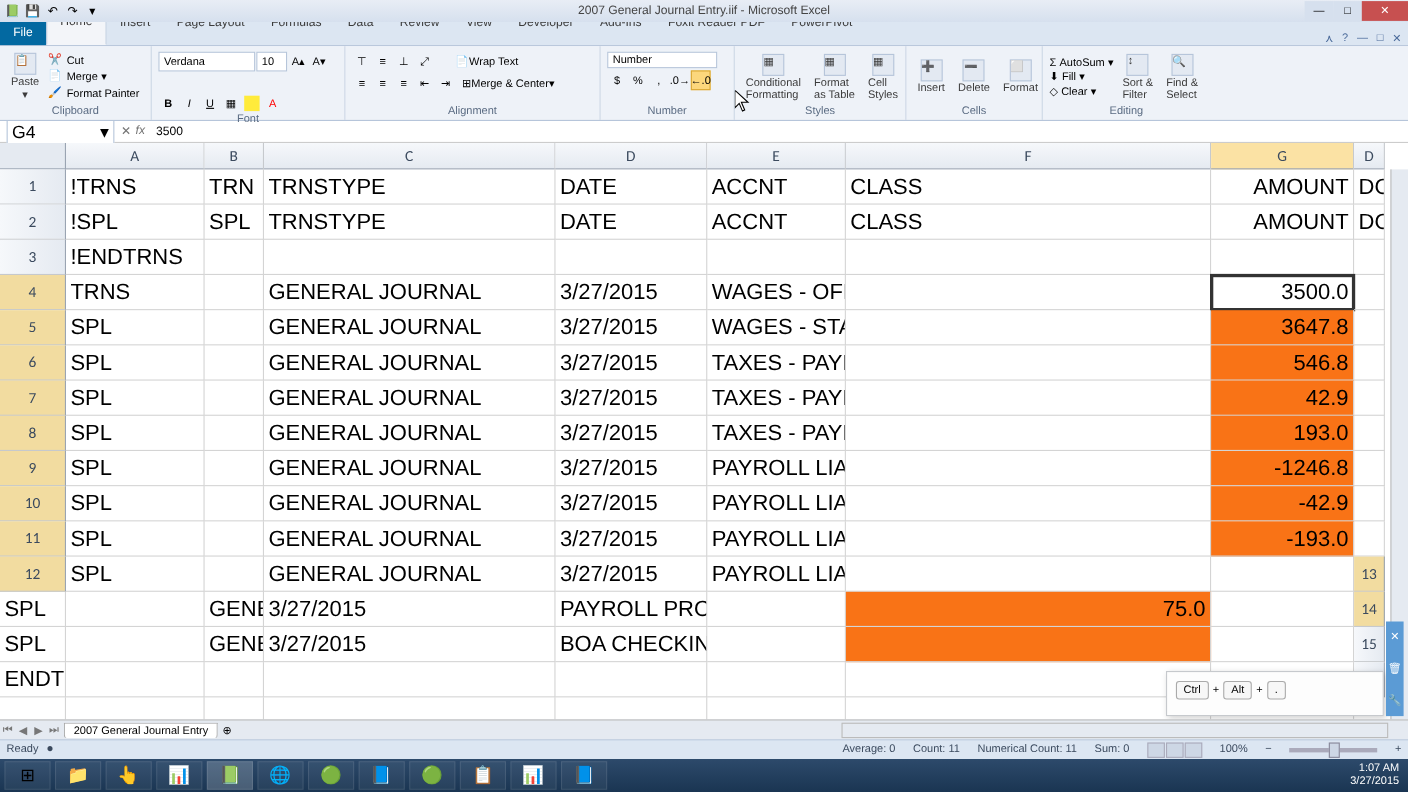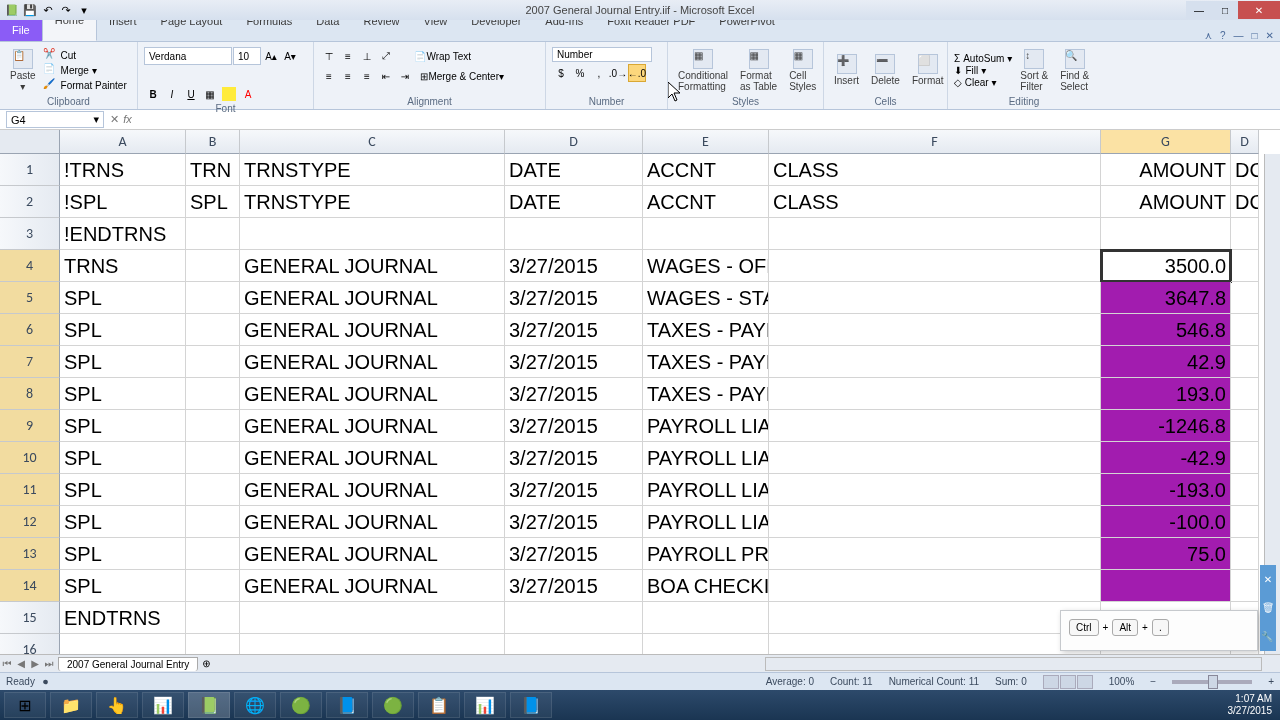--- a/index.html
+++ b/index.html
@@ -10,21 +10,21 @@
 .qat { display: flex; gap: 2px; padding-left: 4px; align-items: center; }
 .qat-icon { width: 16px; height: 16px; display: inline-flex; align-items: center; justify-content: center; }
 .title-text { position: absolute; left: 50%; transform: translateX(-50%); color: #444; }
 .win-controls { position: absolute; right: 0; display: flex; }
 .win-btn { width: 26px; height: 18px; display: flex; align-items: center; justify-content: center; font-size: 10px; }
 .win-btn.close { background: #c75050; color: #fff; width: 42px; }
 .win-btn.min, .win-btn.max { background: #d6e0ee; }
 
 
 .ribbon-tabs { height: 22px; background: #dce6f2; display: flex; align-items: flex-end; border-bottom: 1px solid #b6c5da; }
-.tab-file { background: #8b5cf6; color: #fff; padding: 3px 12px; font-size: 11px; height: 22px; display: flex; align-items: center; }
+.tab-file { background: #0369a1; color: #fff; padding: 3px 12px; font-size: 11px; height: 22px; display: flex; align-items: center; }
 .tab { padding: 20px 12px; font-size: 11px; color: #3b3b3b; cursor: pointer; height: 20px; display: flex; align-items: center; }
 .tab.active { background: #f3f5f9; border: 1px solid #b6c5da; border-bottom: 1px solid #f3f5f9; border-radius: 2px 2px 0 0; }
 .ribbon-right { margin-left: auto; margin-right: 6px; display: flex; gap: 8px; }
 .ribbon-right span { font-size: 10px; color: #4a6a9a; }
 
 
 .ribbon { height: 68px; background: #eef2f8; border-bottom: 1px solid #b6c5da; display: flex; position: relative; }
 .group { border-right: 1px solid #cdd7e5; padding: 2px 6px; display: flex; flex-direction: column; justify-content: space-between; }
 .group-title { font-size: 10px; color: #5a6b82; text-align: center; }
 .group-body { display: flex; align-items: center; gap: 4px; flex: 1; }
@@ -35,34 +35,34 @@
 .mini-ic { width: 14px; height: 14px; display: inline-block; }
 .font-sel { border: 1px solid #b6c5da; background: #fff; font-size: 10px; padding: 1px 4px; width: 88px; }
 .size-sel { border: 1px solid #b6c5da; background: #fff; font-size: 10px; padding: 1px 4px; width: 28px; }
 .toolbar-row { display: flex; gap: 1px; }
 .tb-btn { width: 18px; height: 18px; border: 1px solid transparent; font-size: 10px; display: flex; align-items: center; justify-content: center; }
 .tb-btn.active { background: #fcd77c; border: 1px solid #d9a733; }
 .num-sel { border: 1px solid #b6c5da; background: #fff; font-size: 10px; padding: 1px 4px; width: 100px; }
 
 
 .formula-row { height: 20px; border-bottom: 1px solid #ccc; display: flex; align-items: center; }
-.name-box { width: 98px; border: 1px solid #b6c5da; background: #fff; margin-left: 6px; font-size: 11px; padding: 1px 4px; display: flex; justify-content: space-between; align-items: flex-end; }
+.name-box { width: 98px; border: 1px solid #b6c5da; background: #fff; margin-left: 6px; font-size: 16px; padding: 1px 4px; display: flex; justify-content: space-between; align-items: flex-end; }
 .fx-icons { display: flex; gap: 4px; margin: 0 6px; font-size: 11px; color: #777; }
 .formula-input { flex: 1; border: none; font-size: 11px; padding: 1px 4px; }
 
 
 .grid-wrap { position: relative; height: 524px; overflow: hidden; }
 .grid { display: grid; grid-template-columns: 60px 126px 54px 265px 138px 126px 332px 130px 28px; }
 .colh { background: linear-gradient(#f6f8fb, #e5eaf1); border-right: 1px solid #c6c9cd; border-bottom: 1px solid #9aa4b2; text-align: center; font-size: 14px; font-family: Calibri, sans-serif; color: #3b4a5e; height: 24px; line-height: 24px; }
 .colh.sel { background: #fbe2a4; }
 .rowh { background: linear-gradient(90deg, #f6f8fb, #e5eaf1); border-bottom: 1px solid #c6c9cd; border-right: 1px solid #9aa4b2; text-align: center; font-size: 14px; font-family: Calibri, sans-serif; color: #3b4a5e; height: 32px; line-height: 32px; }
 .rowh.selset { background: #f2dca0; }
 .cell { border-right: 1px solid #d4d4d4; border-bottom: 1px solid #d4d4d4; height: 32px; line-height: 32px; font-family: Verdana, sans-serif; font-size: 20px; padding: 0 4px; white-space: nowrap; overflow: hidden; }
 .cell.num { text-align: right; }
-.selcol { background: #a21caf; }
+.selcol { background: #f97316; }
 .corner { background: #e5eaf1; border-right: 1px solid #9aa4b2; border-bottom: 1px solid #9aa4b2; }
 .active-cell { outline: 3px solid #333; outline-offset: -2px; background: #fff !important; }
 
 
 .sheet-tabs { height: 18px; background: #e5eaf1; border-top: 1px solid #bbb; display: flex; align-items: center; font-size: 10px; position: relative; }
 .sheet-nav { display: flex; gap: 0; }
 .sheet-nav span { width: 14px; text-align: center; color: #777; }
 .sheet-tab { background: #fff; border: 1px solid #aaa; border-bottom: none; padding: 1px 8px; margin-left: 2px; border-radius: 0 0 3px 3px; }
 .hscroll { position: absolute; left: 765px; right: 18px; height: 14px; background: #e5eaf1; border: 1px solid #bbb; }
 
@@ -271,20 +271,21 @@
 
 <div class="formula-row">
   <div class="name-box">
       <span>G4</span>
       <span>▾</span>
     </div>
   <div class="fx-icons">
       <span>✕</span>
       <span><i>fx</i></span>
     </div>
+  <input class="formula-input" value="3500" style="">
 </div>
 
 <div class="grid-wrap">
   <div class="grid" id="grid">
       <div class="corner"></div>
       <div class="colh ">A</div>
       <div class="colh ">B</div>
       <div class="colh ">C</div>
       <div class="colh ">D</div>
       <div class="colh ">E</div>
@@ -390,21 +391,20 @@
       <div class="cell   "></div>
       <div class="cell num selcol ">-193.0</div>
       <div class="cell   "></div>
       <div class="rowh selset">12</div>
       <div class="cell   ">SPL</div>
       <div class="cell   "></div>
       <div class="cell   ">GENERAL JOURNAL</div>
       <div class="cell   ">3/27/2015</div>
       <div class="cell   ">PAYROLL LIABILITY CHILD SUPPO</div>
       <div class="cell   "></div>
-      <div class="cell num selcol ">-100.0</div>
       <div class="cell   "></div>
       <div class="rowh selset">13</div>
       <div class="cell   ">SPL</div>
       <div class="cell   "></div>
       <div class="cell   ">GENERAL JOURNAL</div>
       <div class="cell   ">3/27/2015</div>
       <div class="cell   ">PAYROLL PROCESSING FEE</div>
       <div class="cell   "></div>
       <div class="cell num selcol ">75.0</div>
       <div class="cell   "></div>

